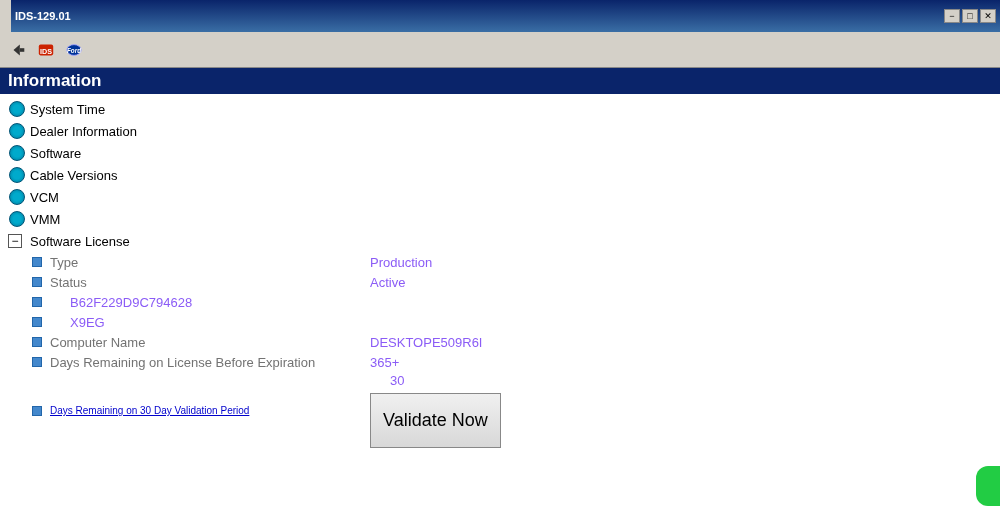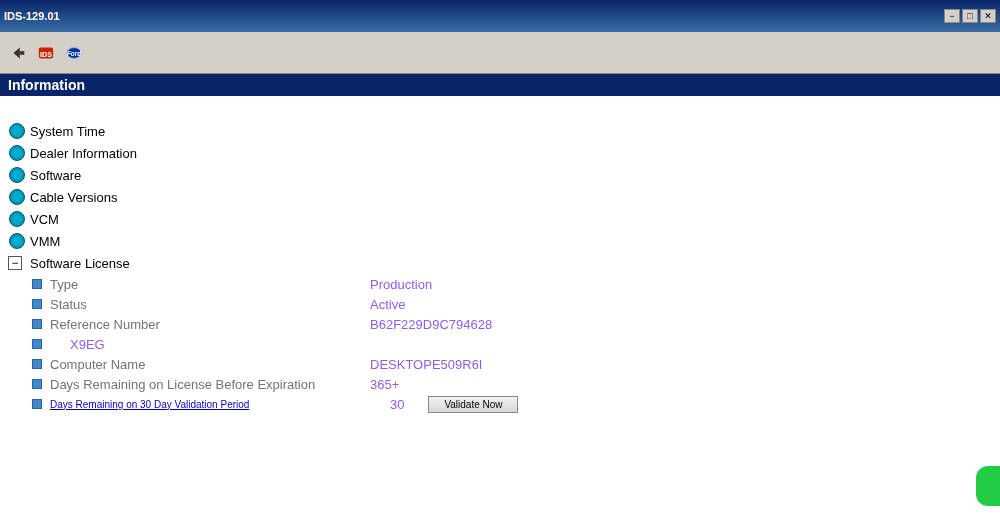--- a/index.html
+++ b/index.html
@@ -16,20 +16,21 @@
     .title-bar {
       background: linear-gradient(to bottom, #0a246a, #3a6ea5);
       height: 28px;
       display: flex;
       align-items: center;
       justify-content: space-between;
       padding: 16px 4px;
       color: white;
       font-size: 11px;
       font-weight: bold;
+      margin-left: 11px;
     }
     .title-bar-title {
       color: white;
     }
     .title-bar-controls {
       display: flex;
       gap: 2px;
     }
     .title-bar-btn {
       background: #d4d0c8;
@@ -40,21 +41,21 @@
       font-size: 9px;
       display: flex;
       align-items: center;
       justify-content: center;
       cursor: pointer;
     }
 
     
     .toolbar {
       background: #d4d0c8;
-      height: 42px;
+      height: 36px;
       display: flex;
       align-items: center;
       padding: 2px 4px;
       border-bottom: 1px solid #888;
     }
     .toolbar-btn {
       background: #d4d0c8;
       border: 1px solid transparent;
       padding: 2px 4px;
       cursor: pointer;
@@ -63,35 +64,34 @@
       justify-content: center;
       width: 28px;
       height: 28px;
     }
 
     
     .section-header {
       background: #0a246a;
       color: white;
       padding: 3px 8px;
-      font-size: 14px;
+      font-size: 17px;
       font-weight: bold;
     }
 
     
     .main-content {
       background: #ffffff;
       height: calc(526px - 20px - 34px - 24px);
       overflow-y: auto;
     }
 
     
     .nav-list {
       padding: 4px 0;
-      margin-top: 20px;
     }
     .nav-item {
       display: flex;
       align-items: center;
       padding: 2px 8px;
       cursor: pointer;
       color: #000;
       font-size: 13px;
     }
     .nav-icon {
@@ -169,29 +169,29 @@
     .sub-item-link {
       color: #0000cc;
       text-decoration: underline;
       cursor: pointer;
       font-size: 10px;
     }
 
     
     .validate-area {
       display: flex;
-      align-items: center;
-      gap: 24px;
+      gap: 5px;
+      flex-direction: column;
     }
     .validate-btn {
       background: linear-gradient(to bottom, #f0f0f0, #d8d8d8);
       border: 1px solid #888;
-      padding: 2px 12px;
-      cursor: pointer;
-      font-size: 10px;
+      padding: 16px 12px;
+      cursor: pointer;
+      font-size: 18px;
       min-width: 90px;
     }
 
     
     .bottom-circle {
       position: fixed;
       bottom: 20px;
       right: 0;
       width: 24px;
       height: 40px;
@@ -302,21 +302,20 @@
         </div>
 
         <div class="sub-item">
           <div class="square-icon"></div>
           <span class="sub-item-label">Status</span>
           <span class="sub-item-value">Active</span>
         </div>
 
         <div class="sub-item">
           <div class="square-icon"></div>
-          <span class="sub-item-label">Reference Number</span>
           <span class="sub-item-value">B62F229D9C794628</span>
         </div>
 
         <div class="sub-item">
           <div class="square-icon"></div>
           <span class="sub-item-value">X9EG</span>
         </div>
 
         <div class="sub-item">
           <div class="square-icon"></div>

